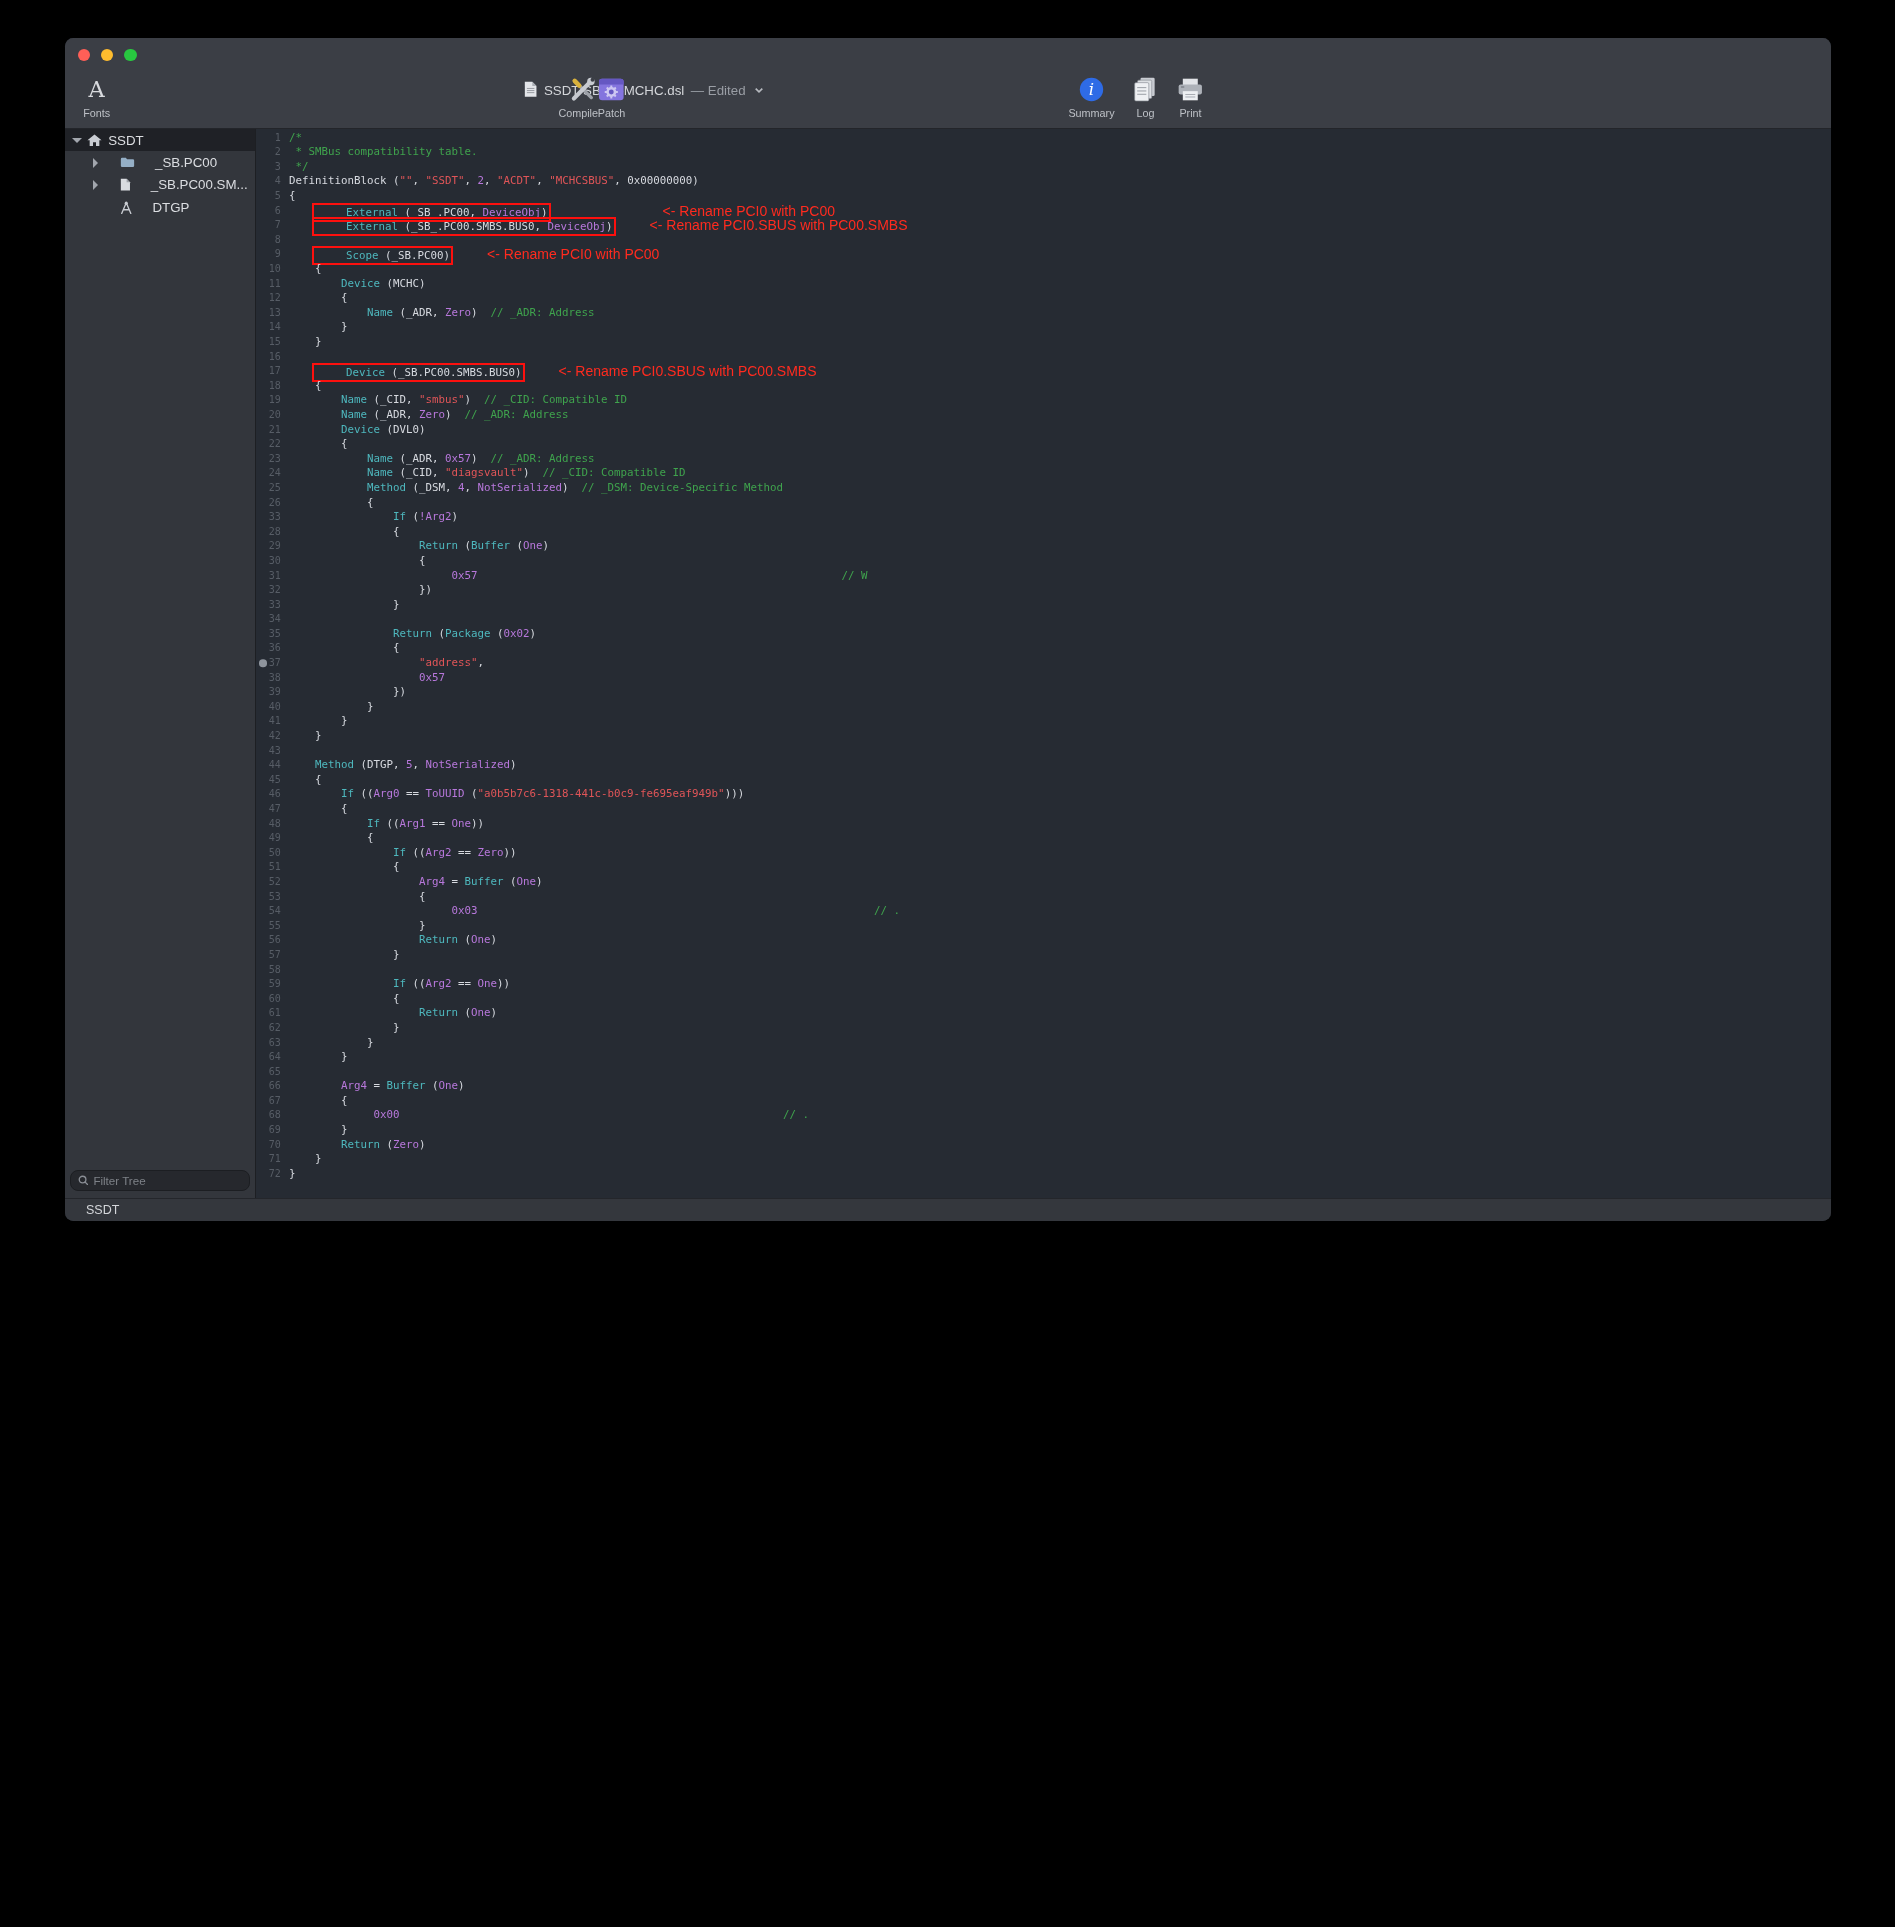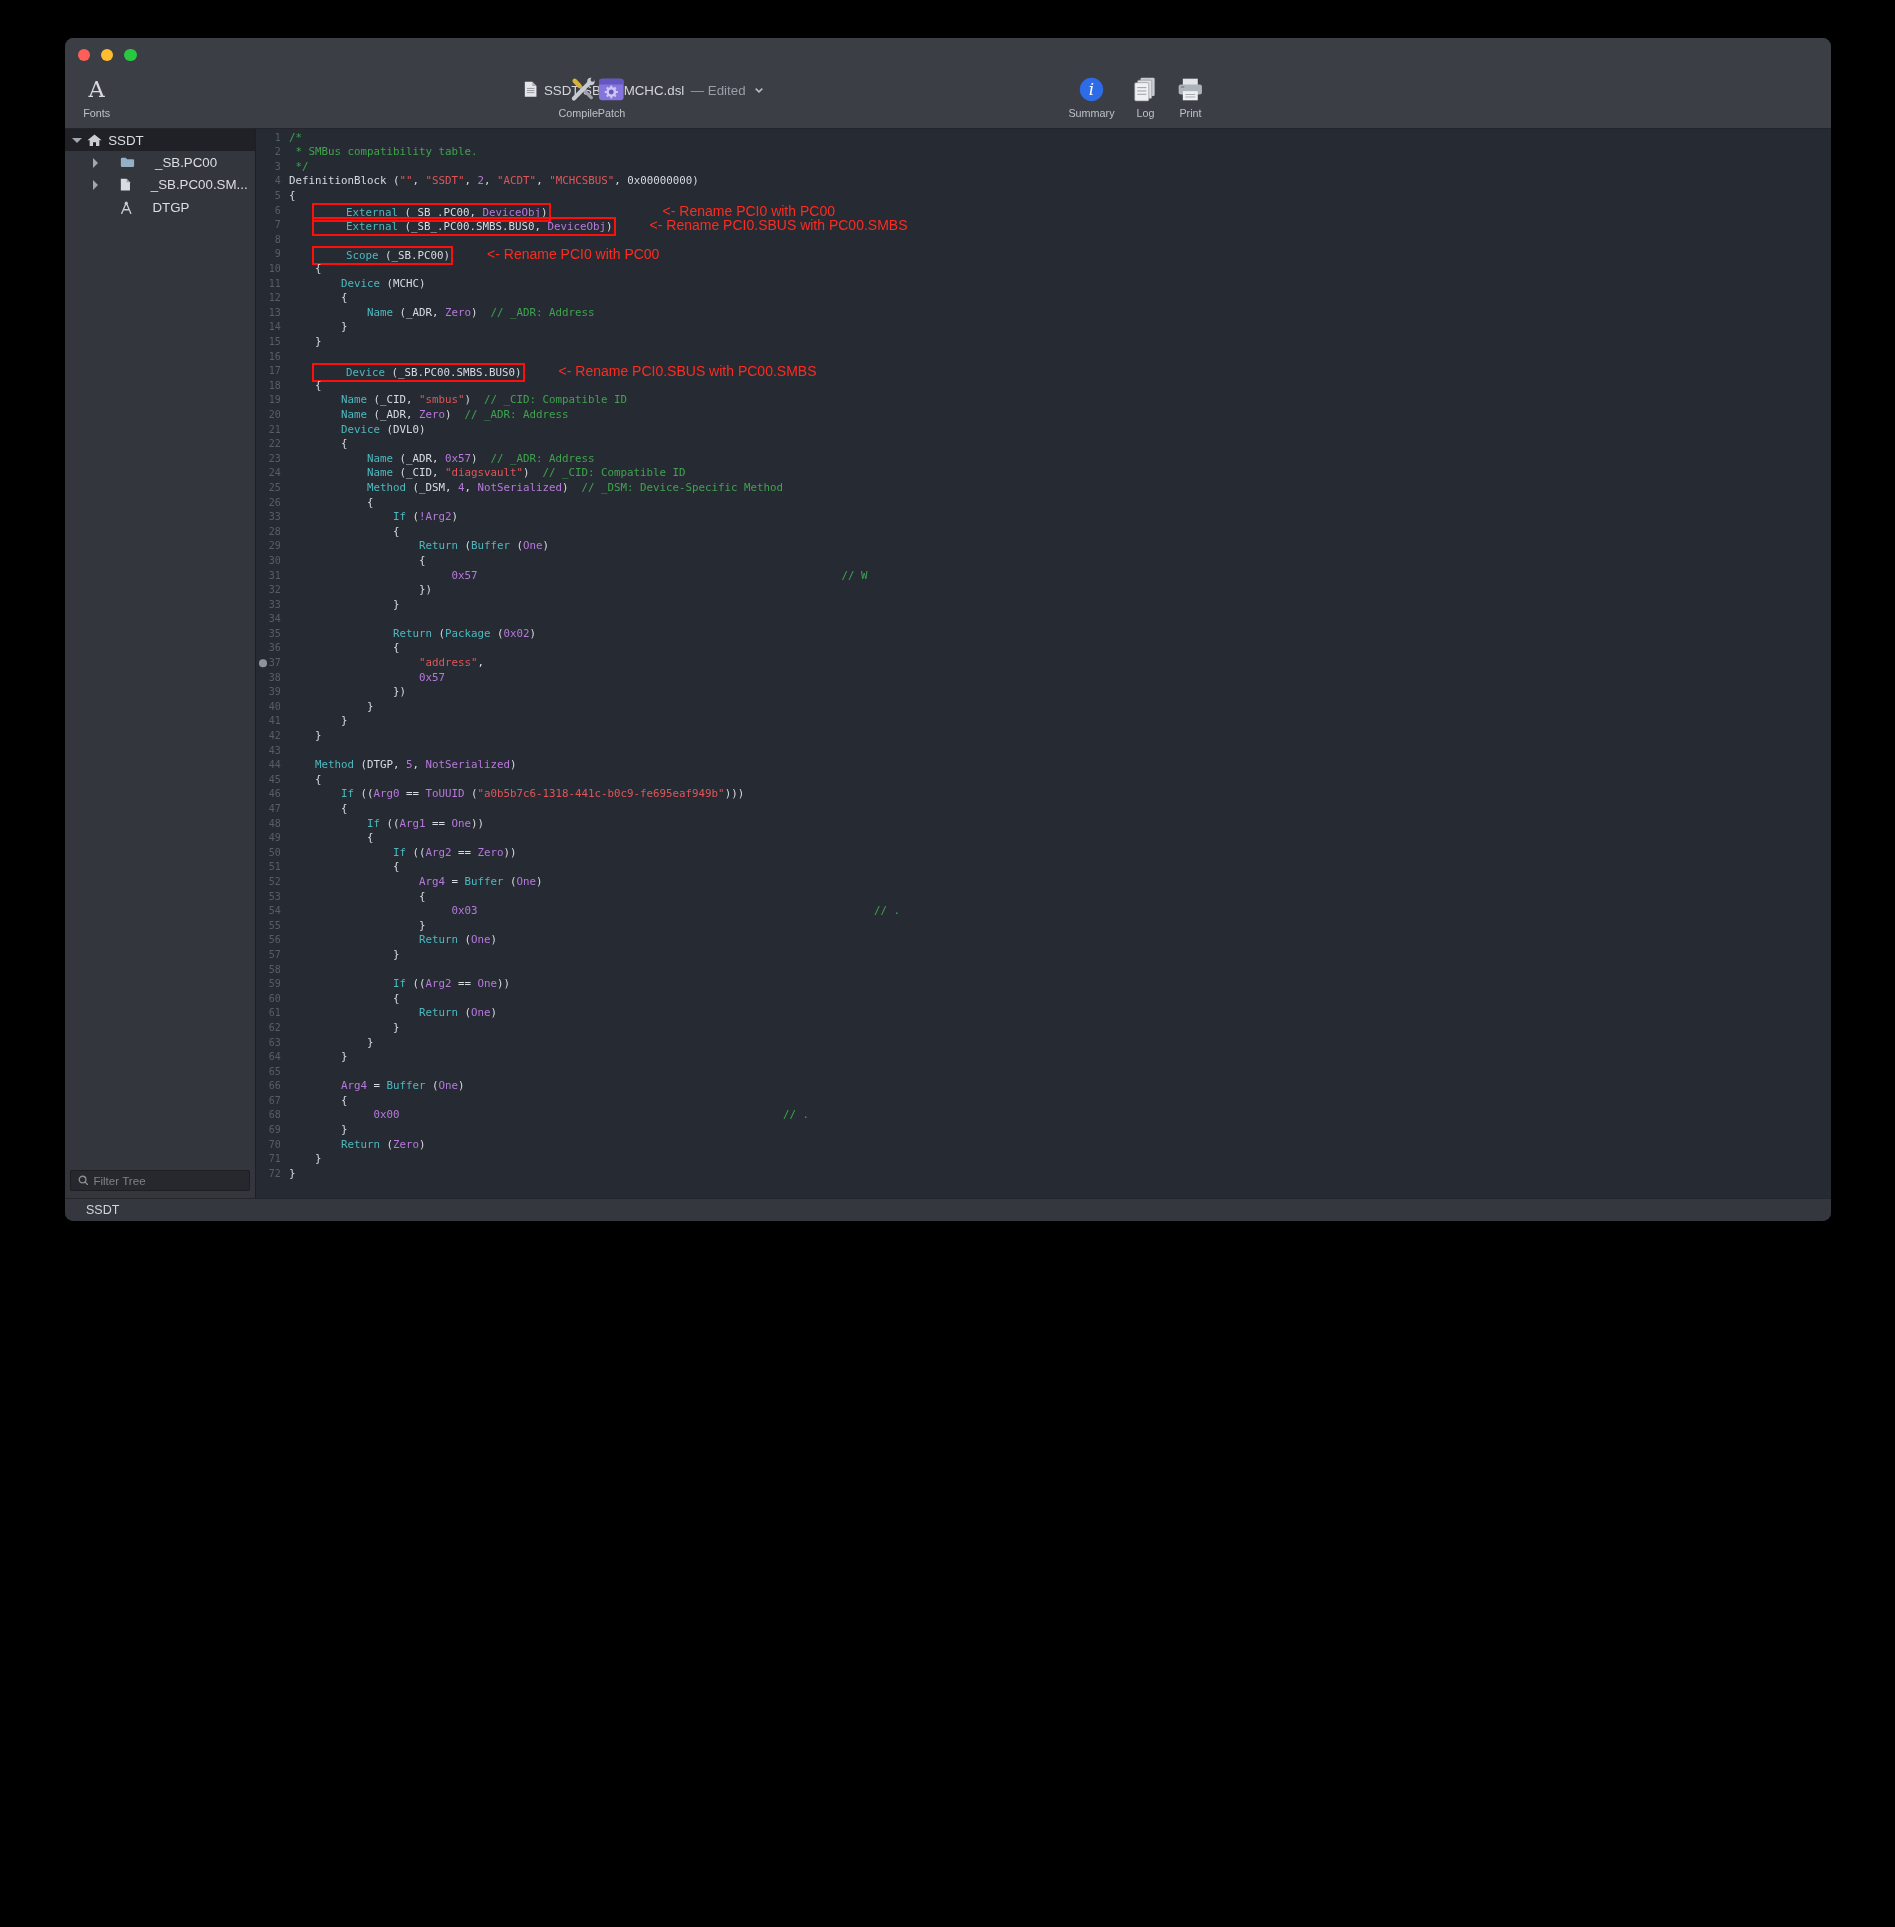--- a/index.html
+++ b/index.html
@@ -47,21 +47,21 @@
   .d0 { padding-left:6.6px; }
   .d1 { padding-left:25px;gap:20px; }
   .disclosure { width:10px; height:10px; display:inline-flex; align-items:center; justify-content:center; flex:none; }
   .disclosure.open::before { content:""; border-left:5px solid transparent; border-right:5px solid transparent; border-top:5.8px solid #A2A6AD; }
   .disclosure.closed::before { content:""; border-top:5px solid transparent; border-bottom:5px solid transparent; border-left:5.8px solid #A2A6AD; }
   .disclosure.none::before { content:""; }
   .tree-icon { display:inline-flex; align-items:center; flex:none; }
   .tree-label { white-space:nowrap; }
 
   .filter-wrap { flex:none; padding:0 5px 6.6px 5px; }
-  .filter-field { height:21px; background:#26282D; border:0.8px solid #1C1E22; border-radius:2px; display:flex; align-items:center; gap:5px; padding:0 6.6px; }
+  .filter-field { height:21px; background:#26282D; border:0.8px solid #1C1E22; border-radius:8px; display:flex; align-items:center; gap:5px; padding:0 6.6px; }
   .filter-placeholder { font-size:11.6px; color:#7E8288; }
 
   
   .editor { flex:1; min-width:0; background:var(--c-editor_bg,#262B33); overflow:hidden; padding-top:1.7px; }
   .code-line { display:flex; height:14.6px; position:relative; font-family:"DejaVu Sans Mono", monospace; font-size:10.8px; line-height:14.6px; }
   .line-num { width:33px; flex:none; text-align:right; padding-right:8.3px; color:var(--c-line_number,#575D66); font-size:10px; line-height:14.6px; }
   .line-code { white-space:pre; color:var(--c-plain,#D7DAE0); }
   .tok-p { color:var(--c-plain,#D7DAE0); }
   .tok-k { color:var(--c-keyword,#4EB8BE); }
   .tok-s { color:var(--c-string,#E05558); }

